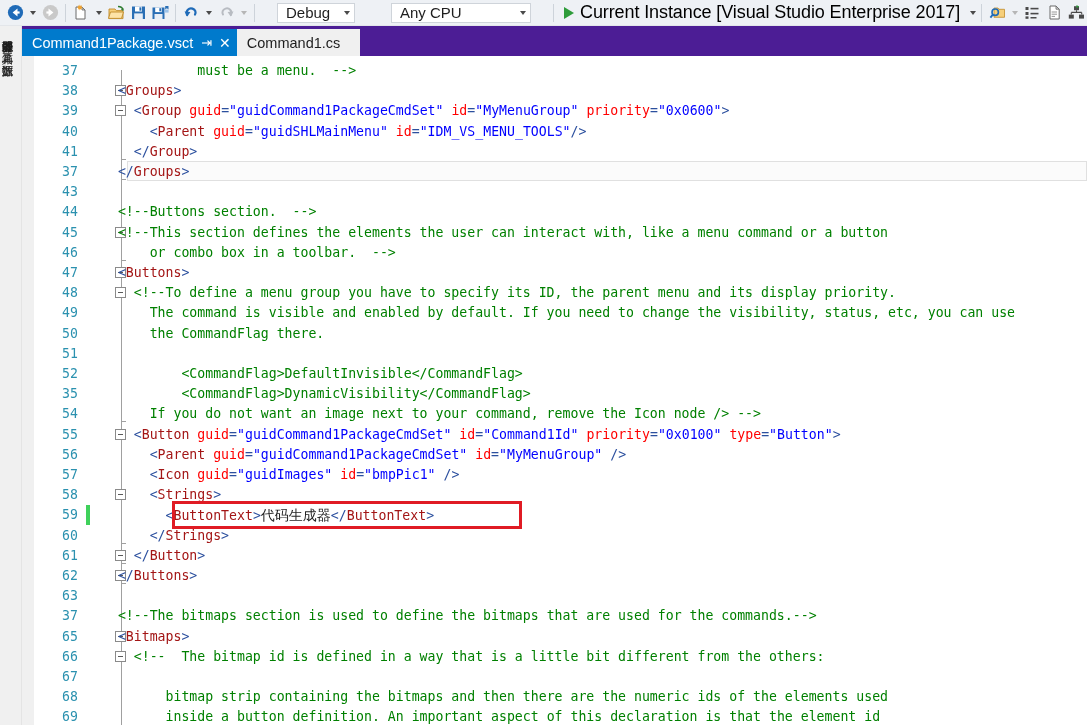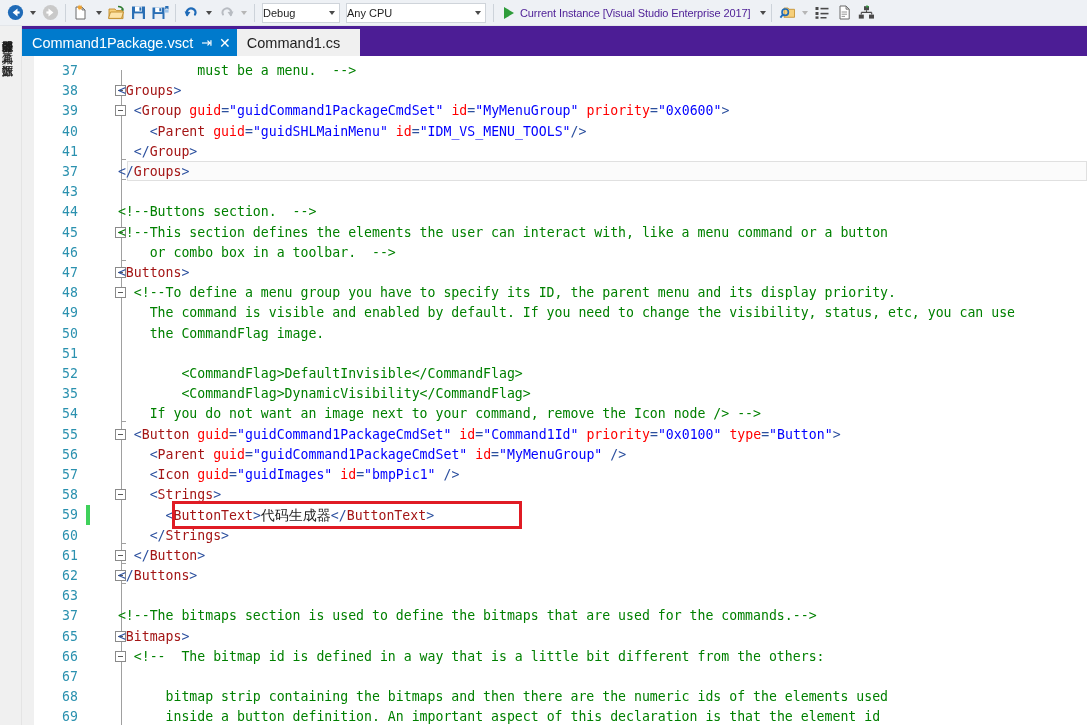--- a/index.html
+++ b/index.html
@@ -35,38 +35,38 @@
     border-left: 3.5px solid transparent;
     border-right: 3.5px solid transparent;
     border-top: 4px solid #4a4a4a;
   }
   .tb-caret.dim { border-top-color: #b6b6b6; }
 
   
   .tb-combo {
     height: 20px; background: #ffffff; border: 1px solid #cfd4da;
     display: flex; align-items: center; justify-content: space-between;
-    padding: 0 4px 0 0; margin: 0 3px;
-    font-size: 11px; color: #1e1e1e; flex: none;
+    padding: 0 4px 0 8px; margin: 0 18px;
+    font-size: 15px; color: #1e1e1e; flex: none;
   }
   #combo-config { width: 78px; }
   #combo-platform { width: 140px; }
   .tb-combo .lbl { white-space: nowrap; overflow: hidden; }
 
   
   #run-group { display: flex; align-items: center; padding-left: 6px; }
   .play-tri {
     width: 0; height: 0;
     border-top: 6px solid transparent;
     border-bottom: 6px solid transparent;
     border-left: 10px solid #2e9c3a;
     margin-right: 6px;
   }
   #run-label {
-    font-size: 11px; color: #4c1d95; white-space: nowrap;
+    font-size: 18px; color: #000000; white-space: nowrap;
     letter-spacing: -0.1px;
   }
 
   
   #tabstrip {
     position: absolute; left: 0; top: 26px; width: 1087px; height: 30px;
     background: #f0f0f0;
   }
   #tab-rail {
     position: absolute; left: 22px; top: 0; right: 0; height: 30px;
@@ -385,21 +385,21 @@
         <div class="line" style="top: 65.6px;"><span class="lnum">40</span><span class="ltext"><span class="t-text">      </span><span class="t-bracket">&lt;</span><span class="t-tag">Parent </span><span class="t-attr">guid</span><span class="t-bracket">=</span><span class="t-val">"guidSHLMainMenu"</span><span class="t-text"> </span><span class="t-attr">id</span><span class="t-bracket">=</span><span class="t-val">"IDM_VS_MENU_TOOLS"</span><span class="t-bracket">/&gt;</span></span></div>
         <div class="line" style="top: 85.8px;"><span class="lnum">41</span><span class="ltext"><span class="t-text">    </span><span class="t-bracket">&lt;/</span><span class="t-tag">Group</span><span class="t-bracket">&gt;</span></span></div>
         <div class="line" style="top: 106px;"><span class="lnum">37</span><span class="ltext"><span class="t-text">  </span><span class="t-bracket">&lt;/</span><span class="t-tag">Groups</span><span class="t-bracket">&gt;</span></span></div>
         <div class="line" style="top: 126.2px;"><span class="lnum">43</span><span class="ltext"></span></div>
         <div class="line" style="top: 146.4px;"><span class="lnum">44</span><span class="ltext"><span class="t-text">  </span><span class="t-comment">&lt;!--Buttons section.  --&gt;</span></span></div>
         <div class="line" style="top: 166.6px;"><span class="lnum">45</span><span class="ltext"><span class="t-text">  </span><span class="t-comment">&lt;!--This section defines the elements the user can interact with, like a menu command or a button</span></span></div>
         <div class="line" style="top: 186.8px;"><span class="lnum">46</span><span class="ltext"><span class="t-text">      </span><span class="t-comment">or combo box in a toolbar.  --&gt;</span></span></div>
         <div class="line" style="top: 207px;"><span class="lnum">47</span><span class="ltext"><span class="t-text">  </span><span class="t-bracket">&lt;</span><span class="t-tag">Buttons</span><span class="t-bracket">&gt;</span></span></div>
         <div class="line" style="top: 227.2px;"><span class="lnum">48</span><span class="ltext"><span class="t-text">    </span><span class="t-comment">&lt;!--To define a menu group you have to specify its ID, the parent menu and its display priority.</span></span></div>
         <div class="line" style="top: 247.4px;"><span class="lnum">49</span><span class="ltext"><span class="t-text">      </span><span class="t-comment">The command is visible and enabled by default. If you need to change the visibility, status, etc, you can use</span></span></div>
-        <div class="line" style="top: 267.6px;"><span class="lnum">50</span><span class="ltext"><span class="t-text">      </span><span class="t-comment">the CommandFlag image.</span></span></div>
+        <div class="line" style="top: 267.6px;"><span class="lnum">50</span><span class="ltext"><span class="t-text">      </span><span class="t-comment">the CommandFlag there.</span></span></div>
         <div class="line" style="top: 287.8px;"><span class="lnum">51</span></div>
         <div class="line" style="top: 308px;"><span class="lnum">52</span><span class="ltext"><span class="t-text">          </span><span class="t-comment">&lt;CommandFlag&gt;DefaultInvisible&lt;/CommandFlag&gt;</span></span></div>
         <div class="line" style="top: 328.2px;"><span class="lnum">35</span><span class="ltext"><span class="t-text">          </span><span class="t-comment">&lt;CommandFlag&gt;DynamicVisibility&lt;/CommandFlag&gt;</span></span></div>
         <div class="line" style="top: 348.4px;"><span class="lnum">54</span><span class="ltext"><span class="t-text">      </span><span class="t-comment">If you do not want an image next to your command, remove the Icon node /&gt; --&gt;</span></span></div>
         <div class="line" style="top: 368.6px;"><span class="lnum">55</span><span class="ltext"><span class="t-text">    </span><span class="t-bracket">&lt;</span><span class="t-tag">Button </span><span class="t-attr">guid</span><span class="t-bracket">=</span><span class="t-val">"guidCommand1PackageCmdSet"</span><span class="t-text"> </span><span class="t-attr">id</span><span class="t-bracket">=</span><span class="t-val">"Command1Id"</span><span class="t-text"> </span><span class="t-attr">priority</span><span class="t-bracket">=</span><span class="t-val">"0x0100"</span><span class="t-text"> </span><span class="t-attr">type</span><span class="t-bracket">=</span><span class="t-val">"Button"</span><span class="t-bracket">&gt;</span></span></div>
         <div class="line" style="top: 388.8px;"><span class="lnum">56</span><span class="ltext"><span class="t-text">      </span><span class="t-bracket">&lt;</span><span class="t-tag">Parent </span><span class="t-attr">guid</span><span class="t-bracket">=</span><span class="t-val">"guidCommand1PackageCmdSet"</span><span class="t-text"> </span><span class="t-attr">id</span><span class="t-bracket">=</span><span class="t-val">"MyMenuGroup"</span><span class="t-bracket"> /&gt;</span></span></div>
         <div class="line" style="top: 409px;"><span class="lnum">57</span><span class="ltext"><span class="t-text">      </span><span class="t-bracket">&lt;</span><span class="t-tag">Icon </span><span class="t-attr">guid</span><span class="t-bracket">=</span><span class="t-val">"guidImages"</span><span class="t-text"> </span><span class="t-attr">id</span><span class="t-bracket">=</span><span class="t-val">"bmpPic1"</span><span class="t-bracket"> /&gt;</span></span></div>
         <div class="line" style="top: 429.2px;"><span class="lnum">58</span><span class="ltext"><span class="t-text">      </span><span class="t-bracket">&lt;</span><span class="t-tag">Strings</span><span class="t-bracket">&gt;</span></span></div>
         <div class="line" style="top: 449.4px;"><span class="lnum">59</span><span class="ltext"><span class="t-text">        </span><span class="t-bracket">&lt;</span><span class="t-tag">ButtonText</span><span class="t-bracket">&gt;</span><span class="t-cjk">代码生成器</span><span class="t-bracket">&lt;/</span><span class="t-tag">ButtonText</span><span class="t-bracket">&gt;</span></span></div>
         <div class="line" style="top: 469.6px;"><span class="lnum">60</span><span class="ltext"><span class="t-text">      </span><span class="t-bracket">&lt;/</span><span class="t-tag">Strings</span><span class="t-bracket">&gt;</span></span></div>

